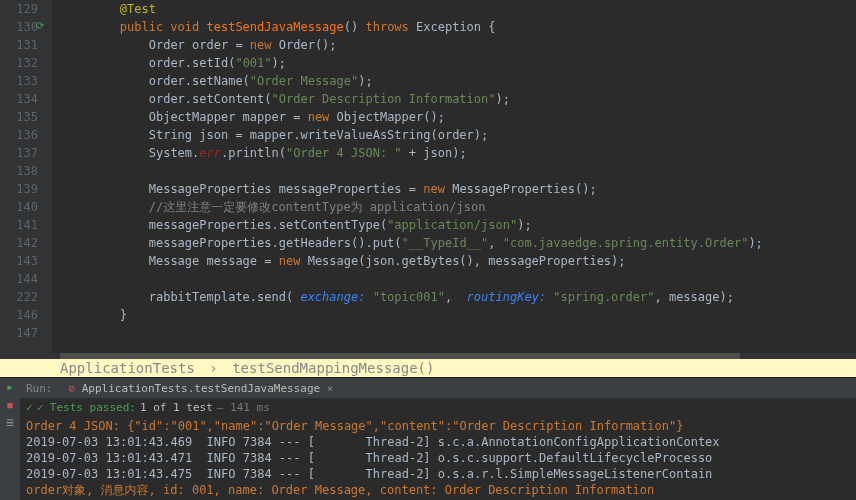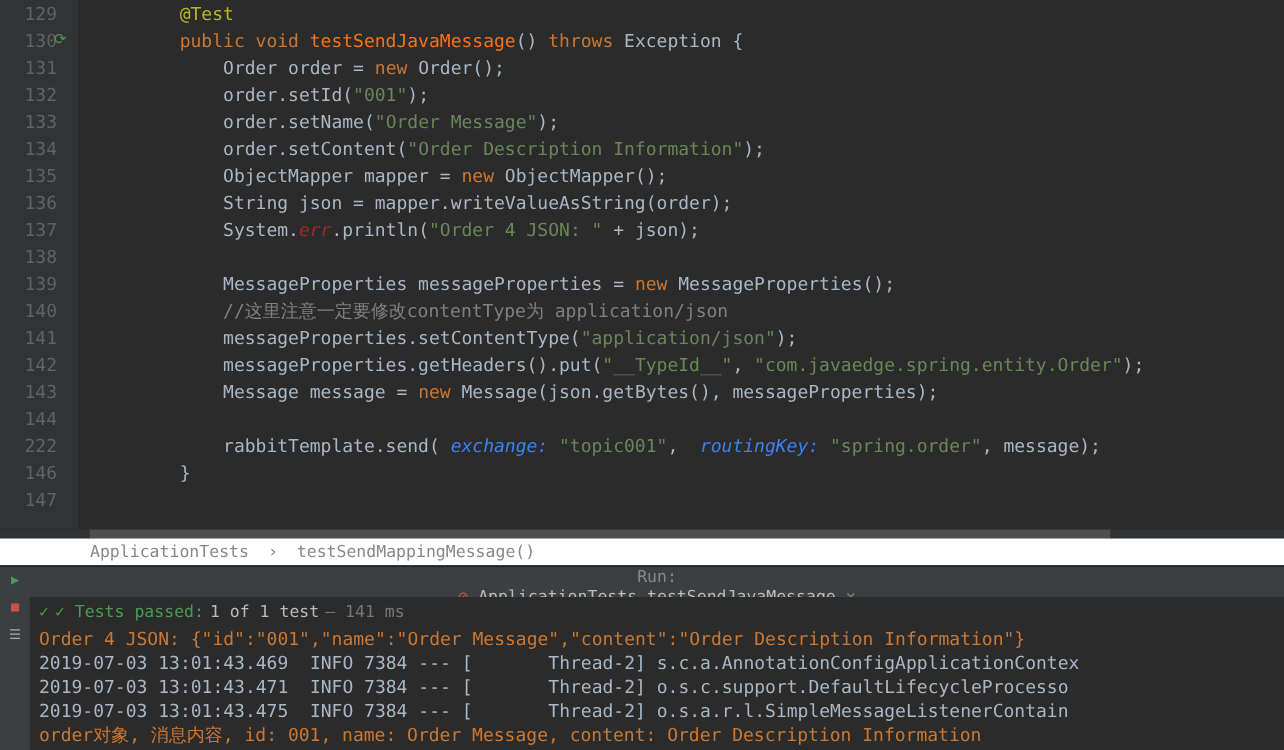--- a/index.html
+++ b/index.html
@@ -45,23 +45,23 @@
 }
 .code .row { height: 18px; }
 .kw { color: #cc7832; }
 .ann { color: #bbb529; }
 .str { color: #6a8759; }
 .com { color: #808080; margin-top: 24px; }
 .method { color: #f97316; }
 .err { color: #9e2927; font-style: italic; }
 .param-hint { color: #3b82f6; font-style: italic; }
 .crumbs {
-  background: #ffffff;
+  background: #fef9c3;
   color: #888;
-  font-size: 11px;
+  font-size: 14px;
   height: 18px;
   line-height: 18px;
   padding-left: 60px;
 }
 .crumbs span { margin-right: 6px; }
 .run-panel {
   flex: 1;
   display: flex;
   background: #2b2b2b;
   border-top: 1px solid #1e1e1e;
@@ -74,21 +74,20 @@
   color: #aaa;
 }
 .run-left .btn { height: 18px; text-align: center; cursor: pointer; }
 .run-body { flex: 1; display: flex; flex-direction: column; }
 .run-tabs {
   height: 20px;
   background: #3c3f41;
   display: flex;
   align-items: center;
   font-size: 11px;
-  flex-direction: column;
 }
 .run-tabs .tab { padding: 0 10px; color: #bbb; }
 .run-status {
   height: 18px;
   background: #2b2b2b;
   color: #499c54;
   font-size: 11px;
   padding-left: 6px;
   display: flex;
   align-items: center;

